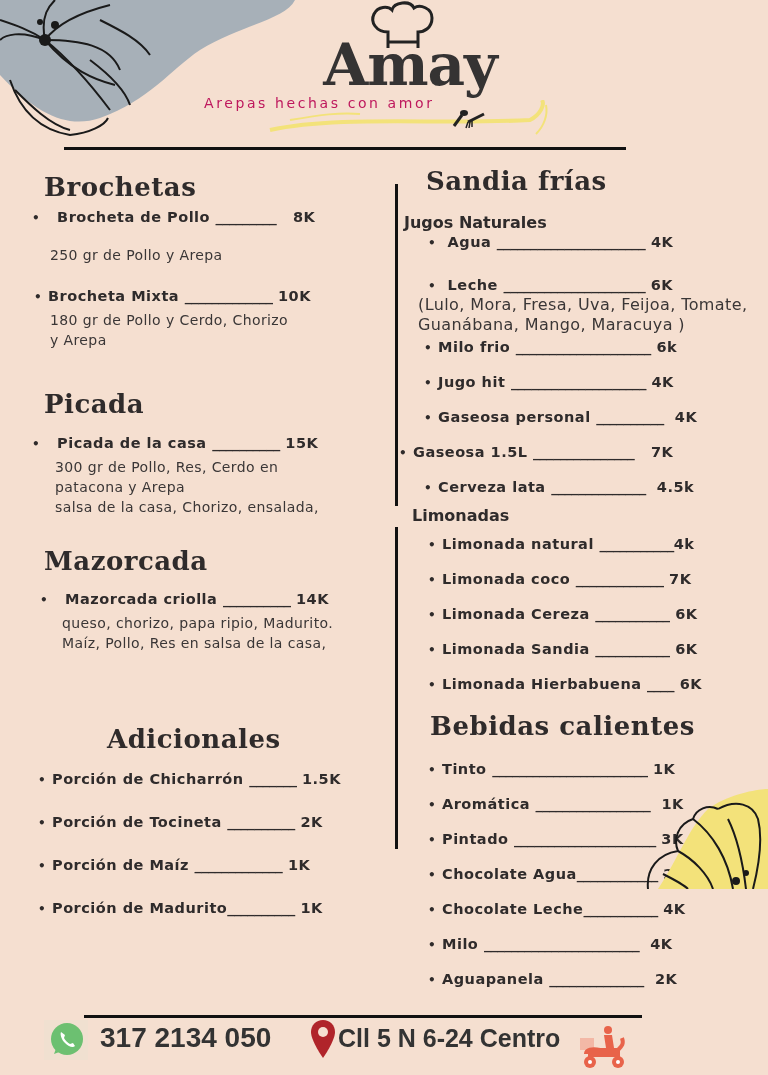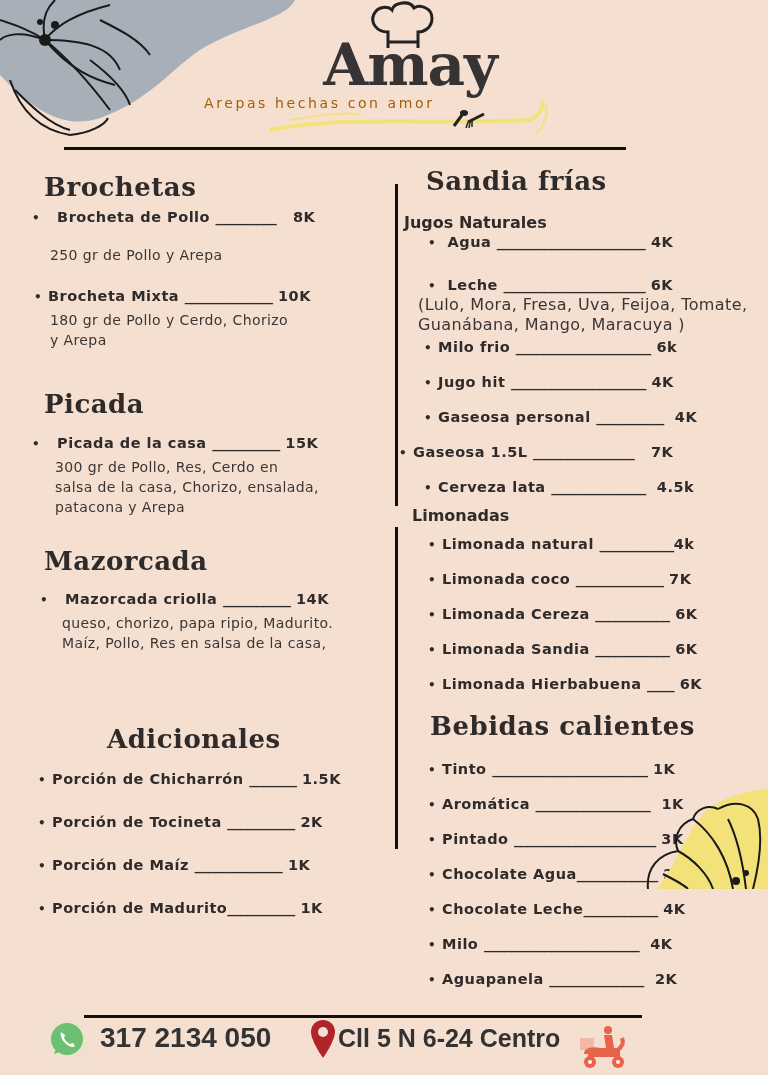--- a/index.html
+++ b/index.html
@@ -20,21 +20,21 @@
   .logo { position: absolute; left: 200px; top: 0; width: 340px; height: 140px; }
   .chef-hat { position: absolute; left: 166px; top: 0; width: 74px; height: 52px; }
   .brand {
     position: absolute; left: 120px; top: 30px; width: 180px; text-align: center;
     font-family: "DejaVu Serif", serif; font-weight: bold; font-size: 58px;
     color: #353333; letter-spacing: -1px; line-height: 70px;
   }
   .tagline {
     position: absolute; left: 4px; top: 95px;
     font-family: "DejaVu Sans", sans-serif; font-size: 14px; letter-spacing: 2.6px;
-    color: #a16207;
+    color: #be185d;
   }
   .swoosh { position: absolute; left: 60px; top: 100px; width: 290px; height: 40px; }
 
   .hr-top { position: absolute; left: 64px; top: 147px; width: 562px; height: 3px; background: #111; }
   .hr-bottom { position: absolute; left: 84px; top: 1015px; width: 558px; height: 3px; background: #111; }
   .vline { position: absolute; left: 395px; width: 3px; background: #111; }
 
   
   .sec-title {
     position: absolute;
@@ -135,22 +135,22 @@
     <div>180 gr de Pollo y Cerdo, Chorizo</div>
     <div>y Arepa</div>
   </div>
 
   <div class="sec-title" style="left:44px; top:389px;">Picada</div>
   <div class="item" style="left:32px; top:435px;">
     <span class="bullet">•</span>&nbsp;&nbsp;<span>Picada de la casa</span> <span class="fill">__________</span> <span>15K</span>
   </div>
   <div class="desc" style="left:55px; top:457px;">
     <div>300 gr de Pollo, Res, Cerdo en</div>
+    <div>patacona y Arepa</div>
     <div>salsa de la casa, Chorizo, ensalada,</div>
-    <div>patacona y Arepa</div>
   </div>
 
   <div class="sec-title" style="left:44px; top:546px;">Mazorcada</div>
   <div class="item" style="left:40px; top:591px;">
     <span class="bullet">•</span>&nbsp;&nbsp;<span>Mazorcada criolla</span> <span class="fill">__________</span> <span>14K</span>
   </div>
   <div class="desc" style="left:62px; top:613px;">
     <div>queso, chorizo, papa ripio, Madurito.</div>
     <div>Maíz, Pollo, Res en salsa de la casa,</div>
   </div>

